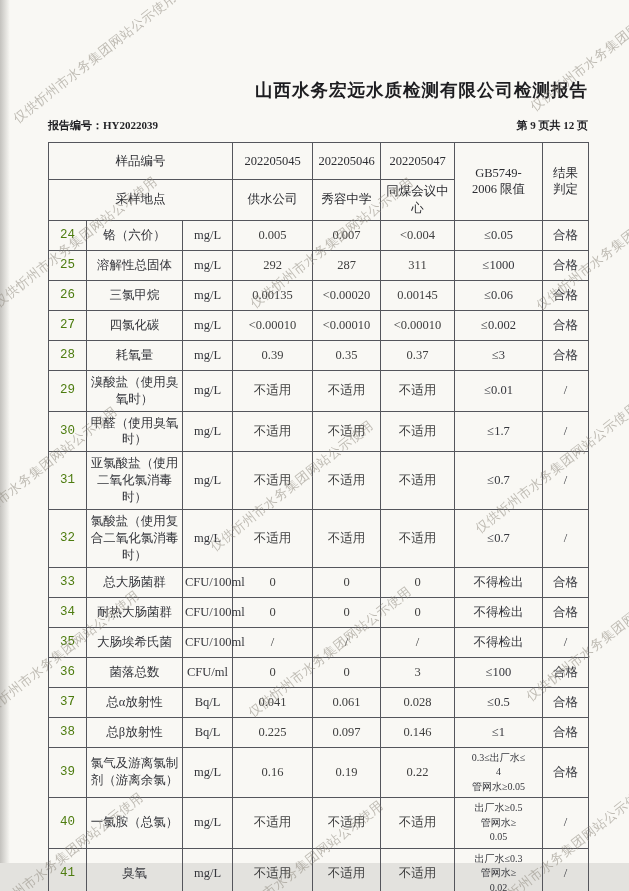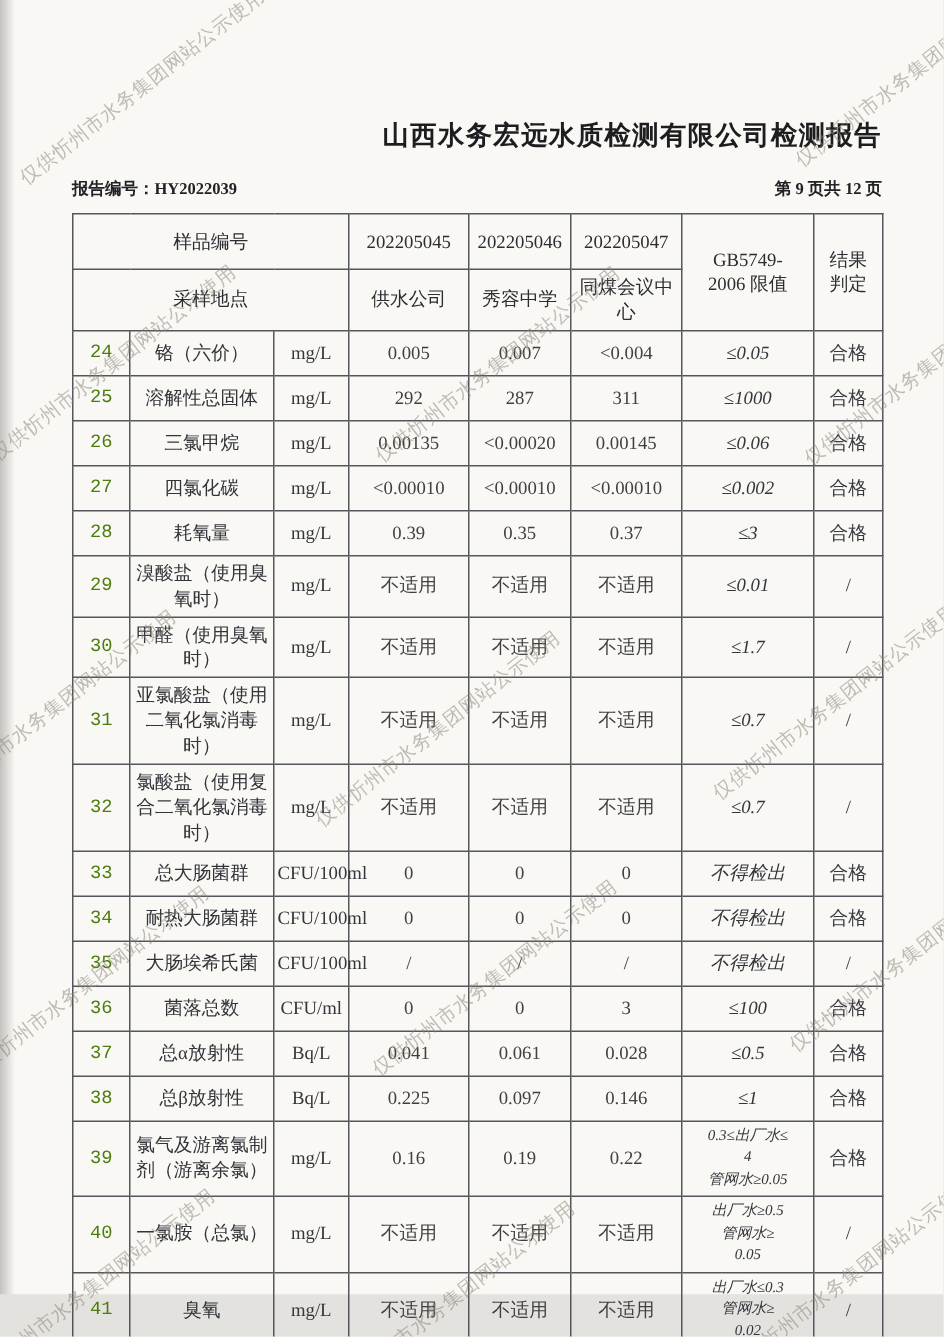--- a/index.html
+++ b/index.html
@@ -48,21 +48,21 @@
   col.w-lim{width:88px}col.w-res{width:46px}
   thead td{font-size:13px;color:#2c2d32;}
   thead tr.h1 td{height:30px;}
   thead tr.h2 td{height:28px;}
   td.merged-2row{white-space:pre-line;line-height:2.2;font-size:13px;}
   td.site{font-size:12px;}
   td.c0{color:#4d7c0f;font-family:Liberation Mono, monospace;}
   td.c1{text-align:left;padding-left:6px;color:#33343a;margin-left:32px;}
   td.c2{font-size:10.5px;font-family:"Liberation Serif","DejaVu Serif",serif;}
   td.c3,td.c4,td.c5{color:#404040;}
-  td.c6{white-space:pre-line;font-style:italic;}
+  td.c6{white-space:pre-line;}
   td.c6.limit-small{font-size:10px;line-height:1.45;}
   td.c7{color:#3a3b41;}
   tr.r1 td{height:23px;}
   tr.r2 td{height:32px;}
   tr.r3 td{height:42px;}
   .bottom-strip{
     position:absolute;left:0;top:863px;width:629px;height:28px;
     background:#e3e2de;
   }
 </style>

